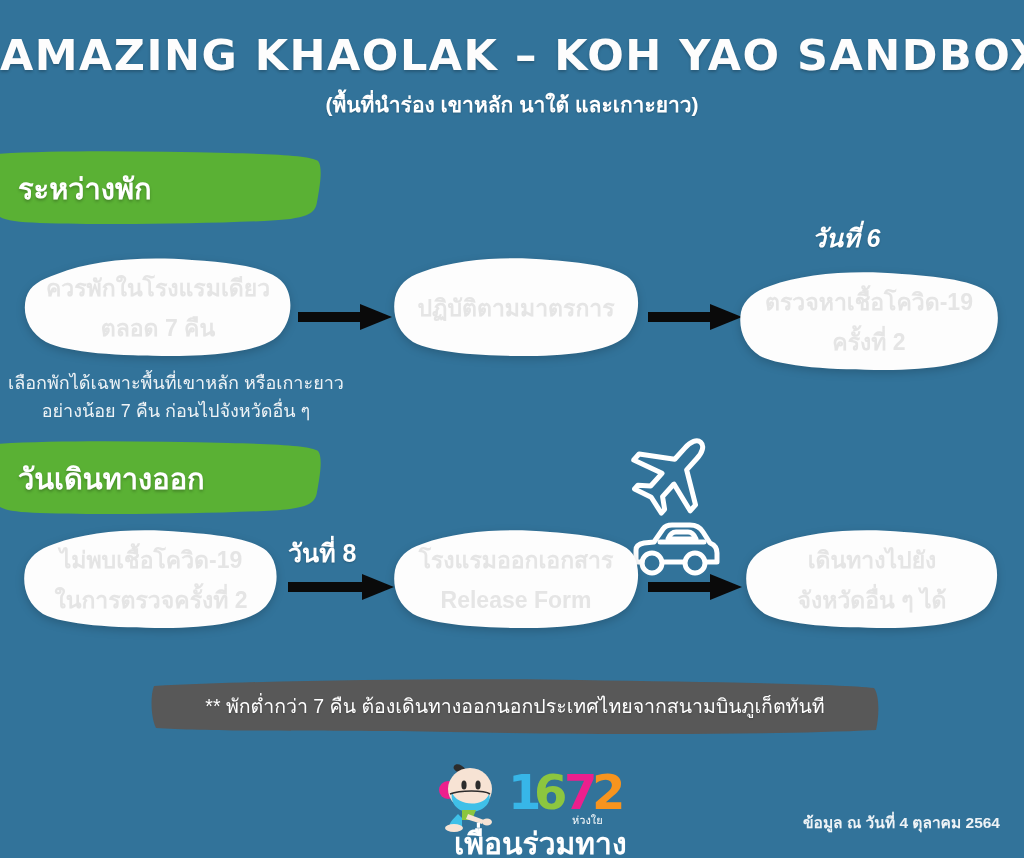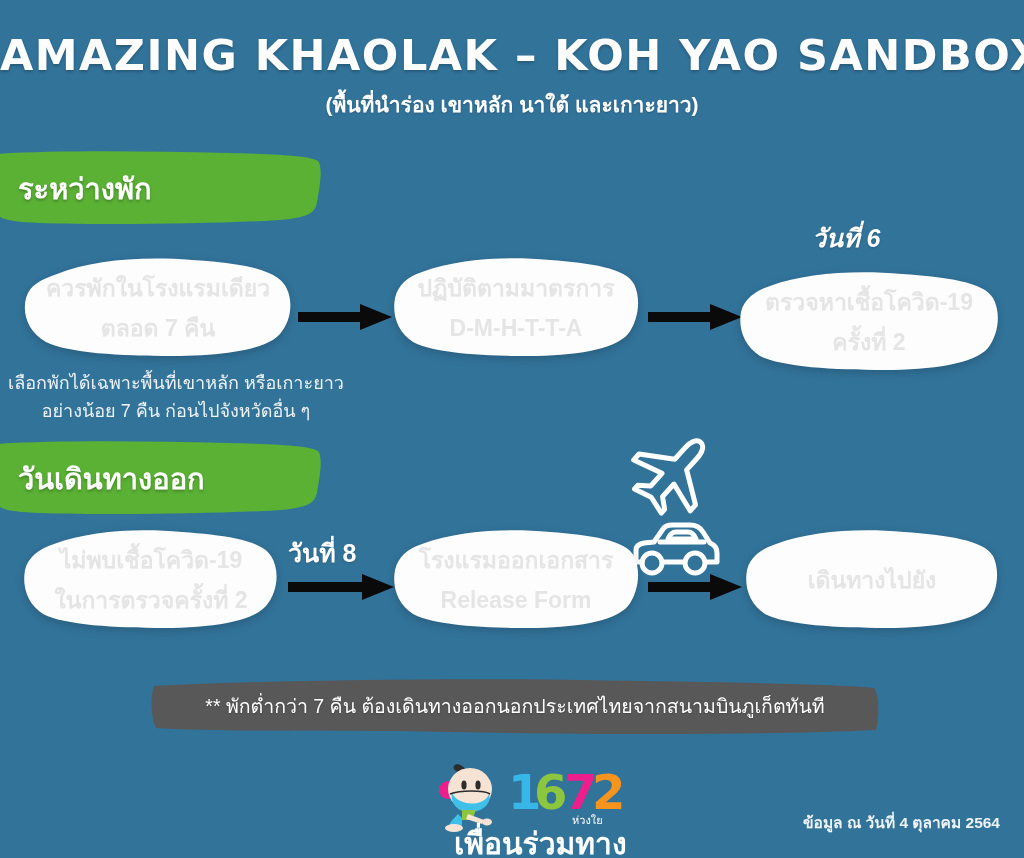--- a/index.html
+++ b/index.html
@@ -149,21 +149,20 @@
   <path d="M62,2 L94,15 L62,28 Z" fill="#0a0a0a"></path>
 </svg>
 
 <div class="blobbox" style="left:392px; top:258px; width:248px; height:100px;">
   <svg width="248" height="100" viewBox="0 0 248 100">
     <path d="M30,14 C66,1 112,-2 158,2 C198,5 234,10 242,26 C249,40 247,62 236,76
              C222,92 182,98 136,98 C90,98 42,95 21,84 C5,74 0,56 3,40 C6,27 15,19 30,14 Z" fill="#fdfdfd"></path>
   </svg>
   <div class="txt">
     <span>ปฏิบัติตามมาตรการ</span>
-    <span class="l2">D-M-H-T-T-A</span>
   </div>
 </div>
 
 <svg class="arrow" style="left:648px; top:302px;" width="96" height="30" viewBox="0 0 96 30">
   <rect x="0" y="10" width="68" height="10" fill="#0a0a0a"></rect>
   <path d="M62,2 L94,15 L62,28 Z" fill="#0a0a0a"></path>
 </svg>
 
 <div class="daylabel" id="day6">วันที่ 6</div>
 
@@ -246,20 +245,21 @@
   <path d="M62,2 L94,15 L62,28 Z" fill="#0a0a0a"></path>
 </svg>
 
 <div class="blobbox" style="left:744px; top:530px; width:256px; height:100px;">
   <svg width="256" height="100" viewBox="0 0 256 100">
     <path d="M32,14 C68,1 114,-2 160,2 C202,5 240,10 249,26 C256,40 254,62 243,76
              C229,92 188,98 142,98 C94,98 42,95 21,84 C5,74 0,56 3,40 C6,27 17,19 32,14 Z" fill="#fdfdfd"></path>
   </svg>
   <div class="txt">
     <span>เดินทางไปยัง</span>
+    <span class="l2">จังหวัดอื่น ๆ ได้</span>
   </div>
 </div>
 
 <div id="footbar">
   <svg width="730" height="62" viewBox="0 0 730 62">
     <path d="M4,8 C120,2 300,0 430,2 C560,4 690,6 724,10 C730,18 729,40 726,52
              C600,58 420,56 300,54 C180,52 60,54 6,50 C1,40 0,18 4,8 Z" fill="#585858"></path>
   </svg>
   <div class="ftxt">** พักต่ำกว่า 7 คืน ต้องเดินทางออกนอกประเทศไทยจากสนามบินภูเก็ตทันที</div>
 </div>

